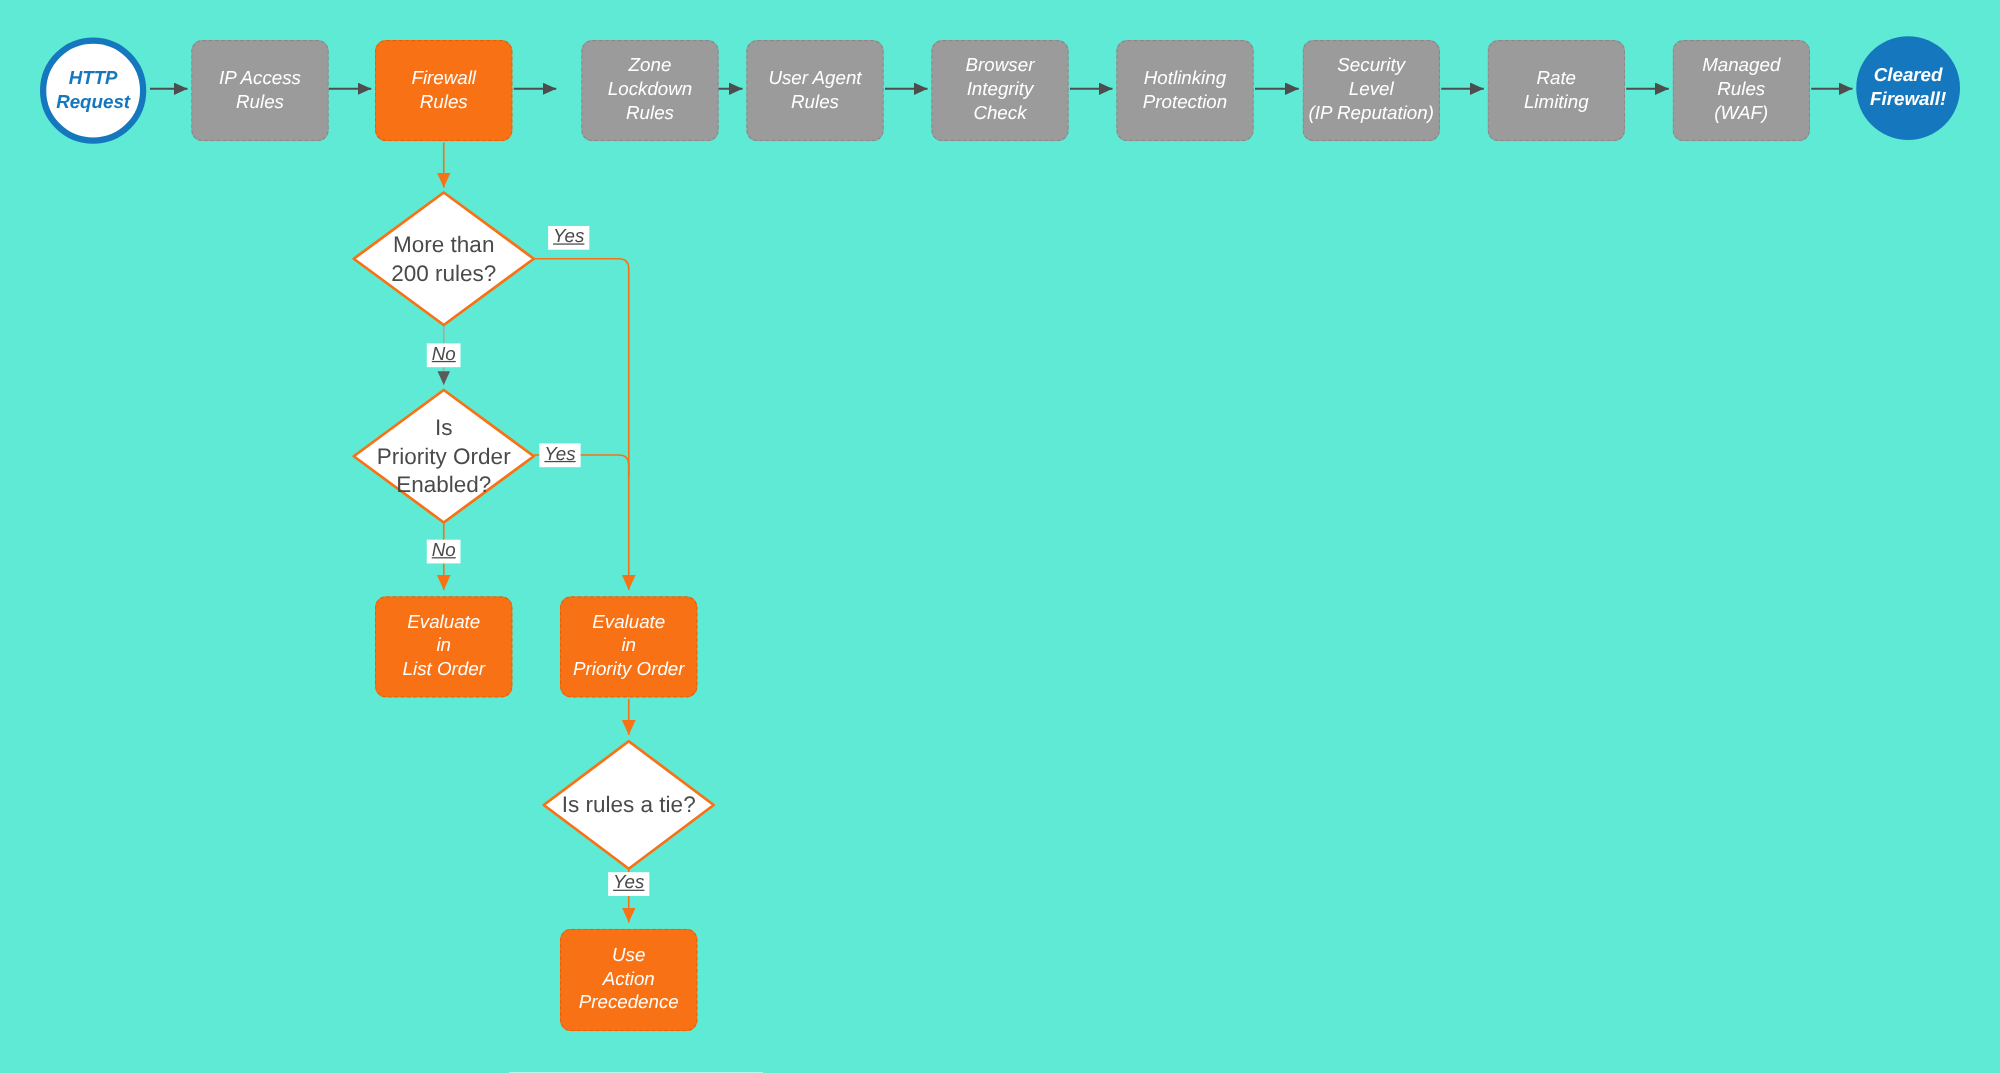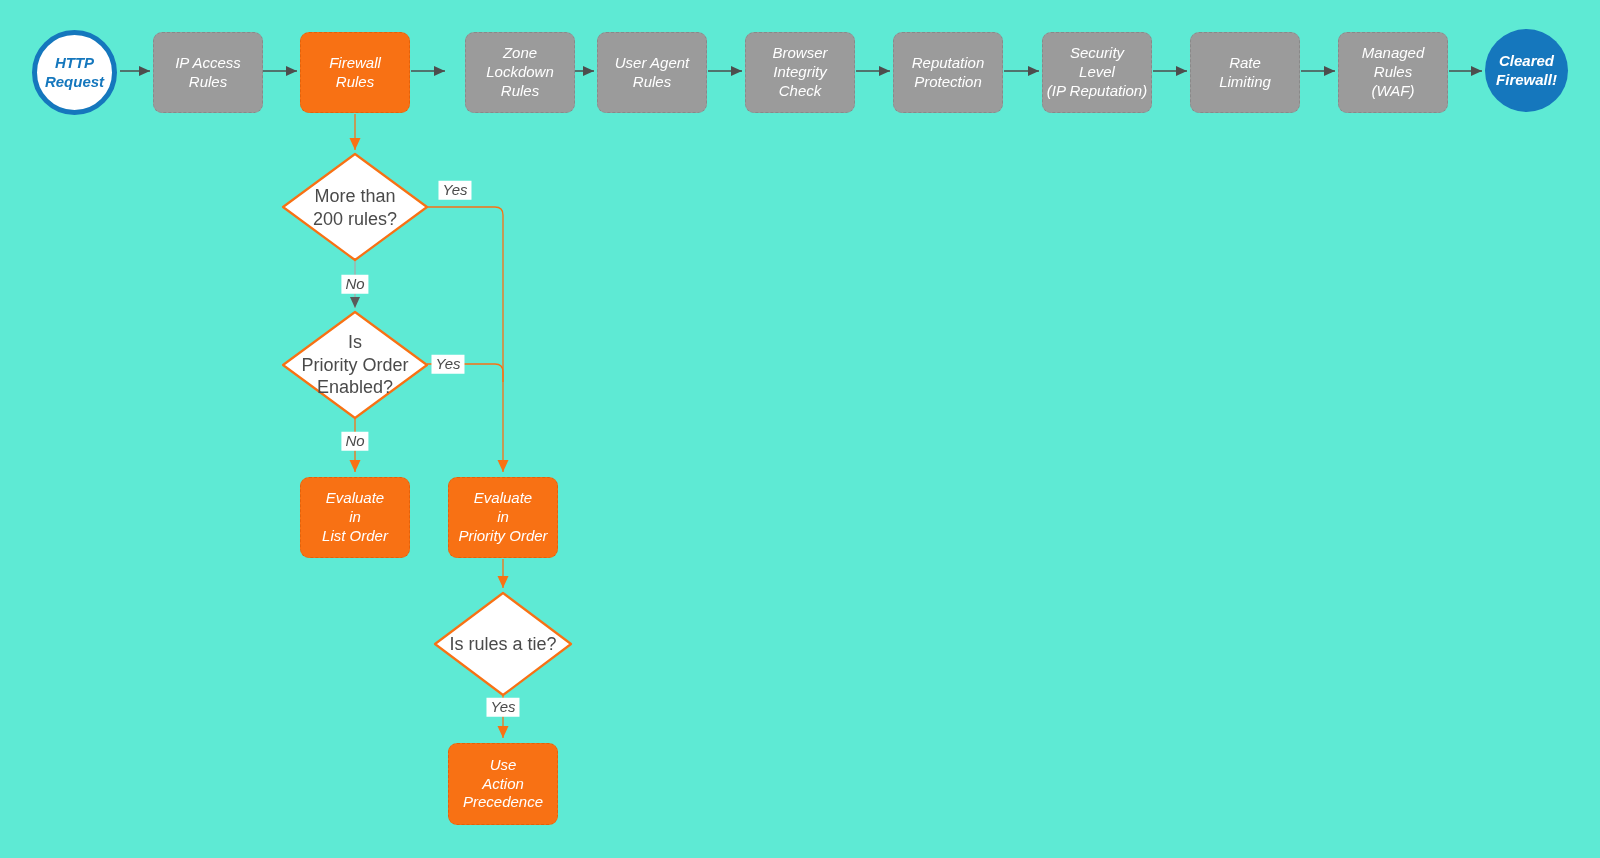--- a/index.html
+++ b/index.html
@@ -83,20 +83,21 @@
   }
   .edge-label {
     position: absolute;
     transform: translate(-50%, -50%);
     font-size: 15px;
     font-style: italic;
     color: #4A4A4A;
     background: #ffffff;
     padding: 1px 4px;
     line-height: 1.1;
+    text-decoration: underline;
   }
   .edge { fill: none; }
   .edge.gray { stroke: #4D4D4D; stroke-width: 1.5; }
   .edge.gray-light { stroke: #A9A9A9; stroke-width: 1.3; }
   .edge.orange { stroke: #F87114; stroke-width: 1.3; }
   .diamond-shape {
     fill: #ffffff;
     stroke: #F87114;
     stroke-width: 2.2;
     stroke-linejoin: round;
@@ -154,21 +155,21 @@
   <div class="node step highlight" style="left:300px">Firewall
 Rules</div>
   <div class="node step" style="left:465px">Zone
 Lockdown
 Rules</div>
   <div class="node step" style="left:597px">User Agent
 Rules</div>
   <div class="node step" style="left:745px">Browser
 Integrity
 Check</div>
-  <div class="node step" style="left:893px">Reputation
+  <div class="node step" style="left:893px">Hotlinking
 Protection</div>
   <div class="node step" style="left:1042px">Security
 Level
 (IP Reputation)</div>
   <div class="node step" style="left:1190px">Rate
 Limiting</div>
   <div class="node step" style="left:1338px">Managed
 Rules
 (WAF)</div>
 

